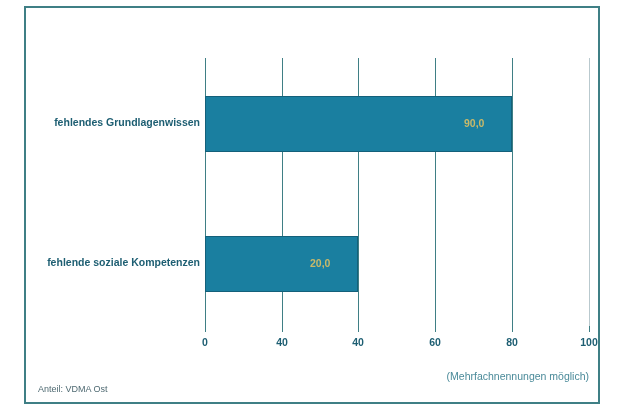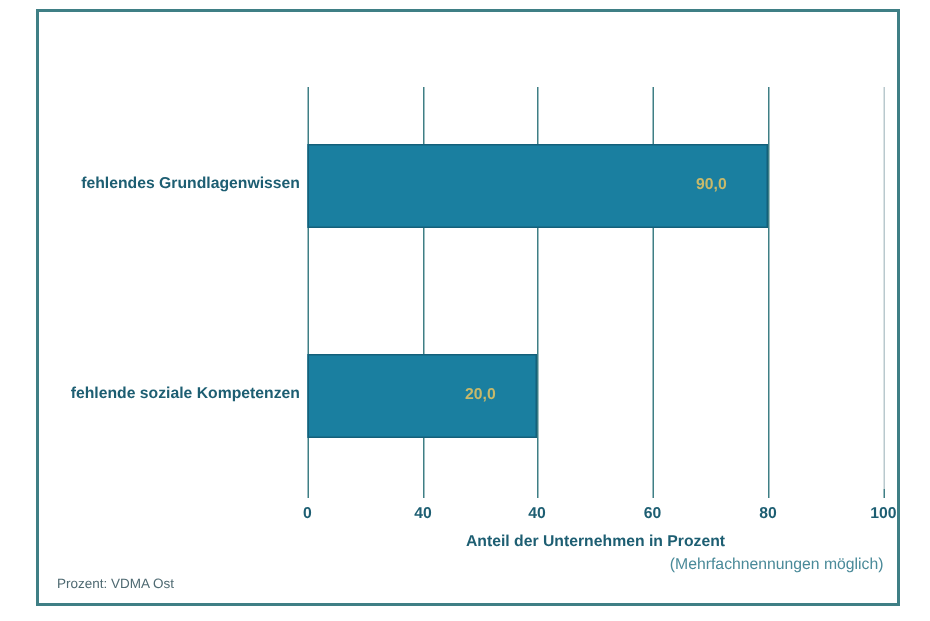--- a/index.html
+++ b/index.html
@@ -175,19 +175,18 @@
   <div class="tick-mark" style="left:512px; top:326px;"></div>
   <div class="tick-mark" style="left:589px; top:326px;"></div>
 
   <div class="tick-label" style="left:185px; top:336px; width:40px;">0</div>
   <div class="tick-label" style="left:262px; top:336px; width:40px;">40</div>
   <div class="tick-label" style="left:338px; top:336px; width:40px;">40</div>
   <div class="tick-label" style="left:415px; top:336px; width:40px;">60</div>
   <div class="tick-label" style="left:492px; top:336px; width:40px;">80</div>
   <div class="tick-label" style="left:569px; top:336px; width:40px;">100</div>
 
-  <div id="xlabel-main">Anteil der Unternehmen in Prozent</div>
 
   <div id="xlabel-sub">(Mehrfachnennungen möglich)</div>
 
-  <div id="source-note">Prozent: VDMA Ost</div>
+  <div id="source-note">Anteil: VDMA Ost</div>
 
 </div>
 
 </body></html>

